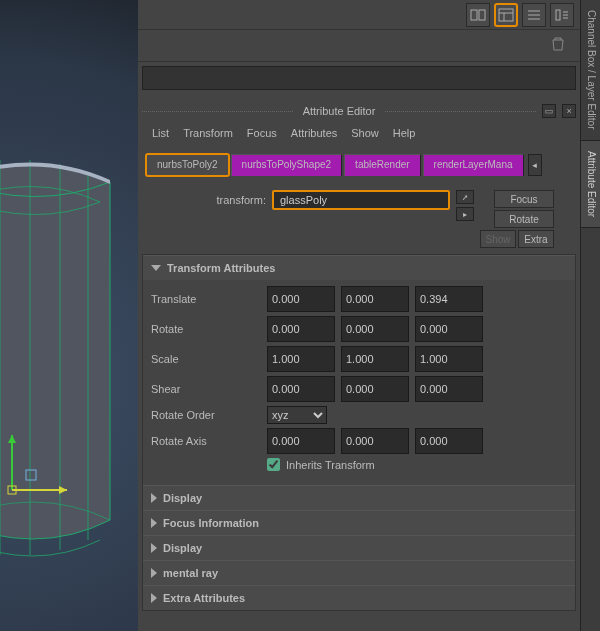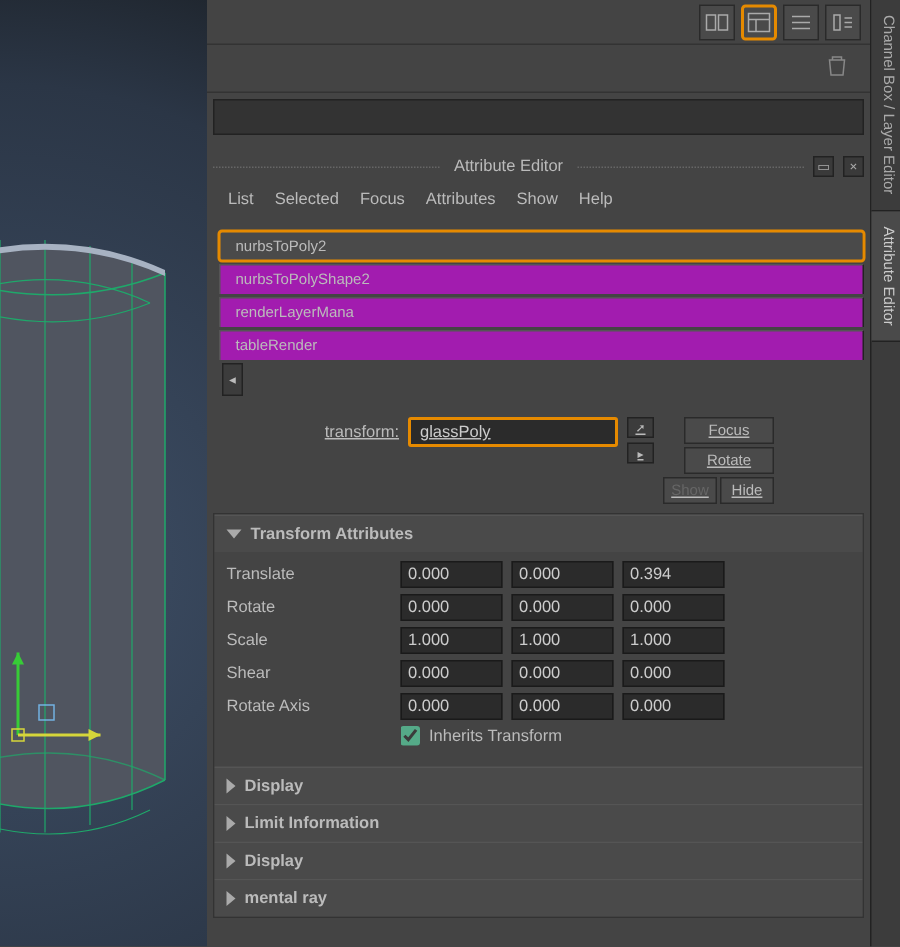--- a/index.html
+++ b/index.html
@@ -30,51 +30,51 @@
 .ae-head { margin: 14px 4px 0 4px; display: flex; align-items: center; gap: 6px; }
 .ae-head .line { flex: 1; border-top: 1px dotted #666; height: 0; }
 .ae-head .title { white-space: nowrap; padding: 0 4px; }
 .ae-head .winbtn { width: 14px; height: 14px; background: #3a3a3a; border: 1px solid #222; display: flex; align-items: center; justify-content: center; font-size: 9px; color: #aaa; }
 
 
 .menubar { height: 22px; display: flex; align-items: center; gap: 14px; padding: 0 10px; margin: 4px 4px 0 4px; background: #444; }
 .menubar span { cursor: pointer; }
 
 
-.tabs { display: flex; padding: 4px 0 0 4px; gap: 2px; position: relative; margin: 6px 4px 0 4px; flex-direction: column; }
+.tabs { display: flex; padding: 4px 0 0 4px; gap: 2px; position: relative; margin: 6px 4px 0 4px; }
 .tab { padding: 4px 10px; background: #a21caf; border-top: 1px solid #555; border-left: 1px solid #555; border-right: 1px solid #222; border-bottom: none; font-size: 10px; }
 .tab.active { background: #4a4a4a; position: relative; }
 .tab.hl { outline: 2px solid #e68a00; outline-offset: -1px; border-radius: 2px; }
 .tabs .scroll { margin-left: 2px; width: 14px; height: 22px; background: #3c3c3c; border: 1px solid #222; display: flex; align-items: center; justify-content: center; font-size: 9px; }
 
 
-.namerow { display: flex; align-items: flex-start; gap: 6px; margin: 14px 4px 6px 4px; padding: 0 4px; text-decoration: underline; }
+.namerow { display: flex; align-items: flex-start; gap: 6px; margin: 14px 4px 6px 4px; padding: 0 4px; }
 .namerow .lbl { width: 120px; text-align: right; padding-top: 4px; }
-.namerow .namefield { width: 140px; height: 20px; background: #2b2b2b; border: 2px solid #e68a00; color: #ccc; padding: 0 6px; border-radius: 2px; font-size: 11px; }
+.namerow .namefield { width: 178px; height: 20px; background: #2b2b2b; border: 2px solid #e68a00; color: #ccc; padding: 0 6px; border-radius: 2px; font-size: 11px; }
 .nav-col { display: flex; flex-direction: column; gap: 3px; justify-content: center; }
 .nav-col .navbtn { width: 18px; height: 14px; background: #3c3c3c; border: 1px solid #222; display: flex; align-items: center; justify-content: center; font-size: 8px;}
 .btncol { display: flex; flex-direction: column; gap: 2px; align-items: flex-end; }
 .btncol .btn { width: 60px; height: 18px; background: #4a4a4a; border: 1px solid #2a2a2a; color: #bbb; display: flex; align-items: center; justify-content: center; font-size: 10px;}
 .btncol .row { display: flex; gap: 2px;}
 .btncol .row .btn { width: 36px; }
 .btncol .row .btn.sm { width: 36px; }
 
 .attr-body { margin: 0 4px; background: #444; border: 1px solid #333; }
 
 
 .sect { border-top: 1px solid #555; }
 .sect-head { height: 22px; display: flex; align-items: center; gap: 6px; padding: 12px 8px; background: #4a4a4a; cursor: pointer; }
 .tri { width: 0; height: 0; display: inline-block; }
 .tri.down { border-left: 5px solid transparent; border-right: 5px solid transparent; border-top: 6px solid #aaa; }
 .tri.right { border-top: 5px solid transparent; border-bottom: 5px solid transparent; border-left: 6px solid #aaa; }
 .sect-body { padding: 6px 8px 10px 8px; background: #444; }
 
 .row3 { display: flex; align-items: center; gap: 6px; margin-bottom: 4px; }
 .row3 .lbl { width: 110px; text-align: left; }
-.row3 input.num { width: 68px; height: 18px; background: #2b2b2b; border: 1px solid #1a1a1a; color: #ccc; padding: 0 4px; font-size: 11px; }
+.row3 input.num { width: 68px; height: 18px; background: #2b2b2b; border: 1px solid #1a1a1a; color: #ccc; padding: 12px 4px; font-size: 11px; }
 .row3 select { width: 60px; height: 18px; background: #3a3a3a; border: 1px solid #1a1a1a; color: #ccc; font-size: 11px;}
 .row3 input[type=checkbox]{ width:13px; height:13px; accent-color: #5a8; }
 
 
 .sidetabs { width: 20px; height: 631px; background: #3c3c3c; display: flex; flex-direction: column; border-left: 1px solid #222; }
 .sidetab { writing-mode: vertical-rl; padding: 10px 3px; background: #3c3c3c; border-bottom: 1px solid #222; font-size: 10px; color: #aaa; cursor: pointer; white-space: nowrap; }
 .sidetab.active { background: #4a4a4a; color: #ccc; }
 
 </style>
 </head>
@@ -160,48 +160,48 @@
   <div class="ae-head">
     <div class="line"></div>
     <div class="title">Attribute Editor</div>
     <div class="line"></div>
     <div class="winbtn">▭</div>
     <div class="winbtn">×</div>
   </div>
 
   <div class="menubar">
     <span>List</span>
-    <span>Selected</span>
+    <span>Transform</span>
     <span>Focus</span>
     <span>Attributes</span>
     <span>Show</span>
     <span>Help</span>
   </div>
 
   <div class="tabs">
     <div class="tab active hl">nurbsToPoly2</div>
     <div class="tab">nurbsToPolyShape2</div>
+    <div class="tab">tableRender</div>
     <div class="tab">renderLayerMana</div>
-    <div class="tab">tableRender</div>
     <div class="scroll">◂</div>
   </div>
 
   <div class="namerow">
     <div class="lbl">transform:</div>
     <input class="namefield" value="glassPoly" style="">
     <div class="nav-col">
       <div class="navbtn">➚</div>
       <div class="navbtn">▸</div>
     </div>
     <div class="btncol">
       <div class="btn">Focus</div>
       <div class="btn">Rotate</div>
       <div class="row">
         <div class="btn sm" style="color:#666">Show</div>
-        <div class="btn sm">Hide</div>
+        <div class="btn sm">Extra</div>
       </div>
     </div>
   </div>
 
   <div class="attr-body">
 
     <div class="sect">
       <div class="sect-head">
         <span class="tri down"></span>
         <b>Transform Attributes</b>
@@ -225,20 +225,24 @@
           <input class="num" value="1.000" style="">
           <input class="num" value="1.000" style="">
         </div>
         <div class="row3">
           <div class="lbl">Shear</div>
           <input class="num" value="0.000" style="">
           <input class="num" value="0.000" style="">
           <input class="num" value="0.000" style="">
         </div>
         <div class="row3">
+          <div class="lbl">Rotate Order</div>
+          <select><option>xyz</option></select>
+        </div>
+        <div class="row3">
           <div class="lbl">Rotate Axis</div>
           <input class="num" value="0.000" style="">
           <input class="num" value="0.000" style="">
           <input class="num" value="0.000" style="">
         </div>
         <div class="row3">
           <div class="lbl"></div>
           <input type="checkbox" checked="" style="">
           <span>Inherits Transform</span>
         </div>
@@ -247,33 +251,39 @@
 
     <div class="sect">
         <div class="sect-head">
           <span class="tri right"></span>
           <b>Display</b>
         </div>
       </div>
     <div class="sect">
         <div class="sect-head">
           <span class="tri right"></span>
-          <b>Limit Information</b>
+          <b>Focus Information</b>
         </div>
       </div>
     <div class="sect">
         <div class="sect-head">
           <span class="tri right"></span>
           <b>Display</b>
         </div>
       </div>
     <div class="sect">
         <div class="sect-head">
           <span class="tri right"></span>
           <b>mental ray</b>
+        </div>
+      </div>
+    <div class="sect">
+        <div class="sect-head">
+          <span class="tri right"></span>
+          <b>Extra Attributes</b>
         </div>
       </div>
 
   </div>
 </div>
 
 <div class="sidetabs">
   <div class="sidetab">Channel Box / Layer Editor</div>
   <div class="sidetab active">Attribute Editor</div>
 </div>

